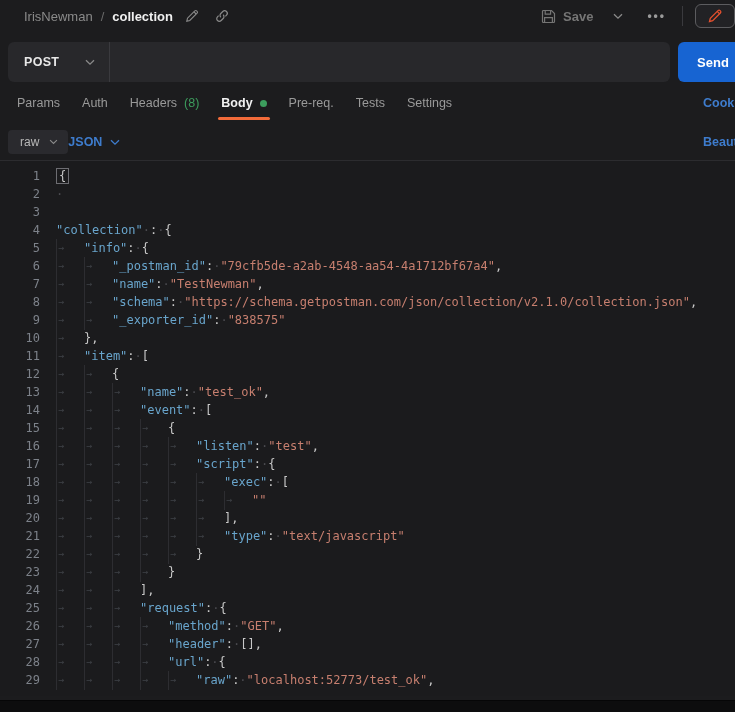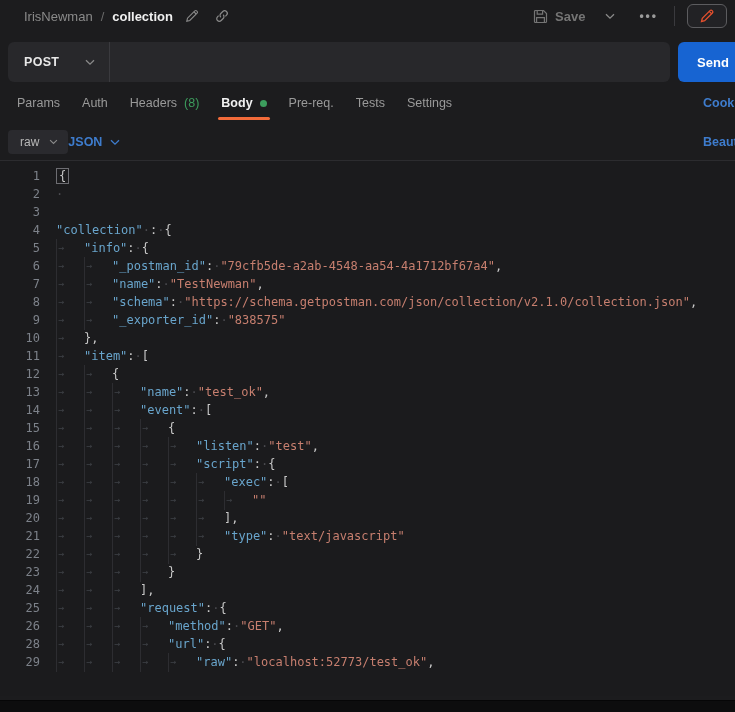--- a/index.html
+++ b/index.html
@@ -7,21 +7,21 @@
     --txt:#ececec; --txt2:#9b9b9b; --txt3:#6f7074;
     --accent_orange:#F26B3A; --send_blue:#1764D2; --link_blue:#3E7CCD; --green:#3C9D5D;
     --key_blue:#69A5CC; --string_salmon:#C77F6F; --pun:#c9c9c9; --lineno:#7d828a;
     --guide:#2d2d31; --tabarrow:#3f4247; --wsdot:#4a4a4f;
   }
   *{margin:0;padding:0;box-sizing:border-box;}
   html,body{width:735px;height:712px;overflow:hidden;}
   body{background:var(--bg);font-family:"Liberation Sans",sans-serif;color:var(--txt);position:relative;}
 
   
-  .tophdr{height:32px;display:flex;align-items:center;padding:0 8px 0 24px;}
+  .tophdr{height:32px;display:flex;align-items:center;padding:0 0 0 24px;}
   .crumb{display:flex;align-items:center;gap:8px;font-size:13px;}
   .crumb .parent{color:#8a8a8a;}
   .crumb .sep{color:#6a6a6a;}
   .crumb .current{color:#f0f0f0;font-weight:700;}
   .icon-btn{background:none;border:none;display:inline-flex;align-items:center;justify-content:center;
     width:22px;height:22px;cursor:pointer;color:#8a8a8a;}
   .hdr-right{margin-left:auto;display:flex;align-items:center;gap:6px;}
   .save-btn{display:flex;align-items:flex-end;gap:7px;background:none;border:none;color:#757575;
     font-size:13px;font-weight:600;padding:4px 6px;cursor:pointer;}
   .chev-btn{background:none;border:none;color:#8a8a8a;padding:5px 8px;cursor:pointer;display:flex;align-items:center;}
@@ -226,18 +226,19 @@
       <div class="code-line"><span class="gutter">17</span><span class="lctext"><span class="tb"></span><span class="tb"></span><span class="tb"></span><span class="tb"></span><span class="tb"></span><span class="tk-k">"script"</span><span class="tk-p">:</span><span class="tk-w">·</span><span class="tk-p">{</span></span></div>
       <div class="code-line"><span class="gutter">18</span><span class="lctext"><span class="tb"></span><span class="tb"></span><span class="tb"></span><span class="tb"></span><span class="tb"></span><span class="tb"></span><span class="tk-k">"exec"</span><span class="tk-p">:</span><span class="tk-w">·</span><span class="tk-p">[</span></span></div>
       <div class="code-line"><span class="gutter">19</span><span class="lctext"><span class="tb"></span><span class="tb"></span><span class="tb"></span><span class="tb"></span><span class="tb"></span><span class="tb"></span><span class="tb"></span><span class="tk-s">""</span></span></div>
       <div class="code-line"><span class="gutter">20</span><span class="lctext"><span class="tb"></span><span class="tb"></span><span class="tb"></span><span class="tb"></span><span class="tb"></span><span class="tb"></span><span class="tk-p">],</span></span></div>
       <div class="code-line"><span class="gutter">21</span><span class="lctext"><span class="tb"></span><span class="tb"></span><span class="tb"></span><span class="tb"></span><span class="tb"></span><span class="tb"></span><span class="tk-k">"type"</span><span class="tk-p">:</span><span class="tk-w">·</span><span class="tk-s">"text/javascript"</span></span></div>
       <div class="code-line"><span class="gutter">22</span><span class="lctext"><span class="tb"></span><span class="tb"></span><span class="tb"></span><span class="tb"></span><span class="tb"></span><span class="tk-p">}</span></span></div>
       <div class="code-line"><span class="gutter">23</span><span class="lctext"><span class="tb"></span><span class="tb"></span><span class="tb"></span><span class="tb"></span><span class="tk-p">}</span></span></div>
       <div class="code-line"><span class="gutter">24</span><span class="lctext"><span class="tb"></span><span class="tb"></span><span class="tb"></span><span class="tk-p">],</span></span></div>
       <div class="code-line"><span class="gutter">25</span><span class="lctext"><span class="tb"></span><span class="tb"></span><span class="tb"></span><span class="tk-k">"request"</span><span class="tk-p">:</span><span class="tk-w">·</span><span class="tk-p">{</span></span></div>
       <div class="code-line"><span class="gutter">26</span><span class="lctext"><span class="tb"></span><span class="tb"></span><span class="tb"></span><span class="tb"></span><span class="tk-k">"method"</span><span class="tk-p">:</span><span class="tk-w">·</span><span class="tk-s">"GET"</span><span class="tk-p">,</span></span></div>
+      <div class="code-line"><span class="gutter">27</span><span class="lctext"><span class="tb"></span><span class="tb"></span><span class="tb"></span><span class="tb"></span><span class="tk-k">"header"</span><span class="tk-p">:</span><span class="tk-w">·</span><span class="tk-p">[],</span></span></div>
       <div class="code-line"><span class="gutter">28</span><span class="lctext"><span class="tb"></span><span class="tb"></span><span class="tb"></span><span class="tb"></span><span class="tk-k">"url"</span><span class="tk-p">:</span><span class="tk-w">·</span><span class="tk-p">{</span></span></div>
       <div class="code-line"><span class="gutter">29</span><span class="lctext"><span class="tb"></span><span class="tb"></span><span class="tb"></span><span class="tb"></span><span class="tb"></span><span class="tk-k">"raw"</span><span class="tk-p">:</span><span class="tk-w">·</span><span class="tk-s">"localhost:52773/test_ok"</span><span class="tk-p">,</span></span></div>
     </div>
 </div>
 
 <div class="bottom-strip"></div>
 
 </body></html>

